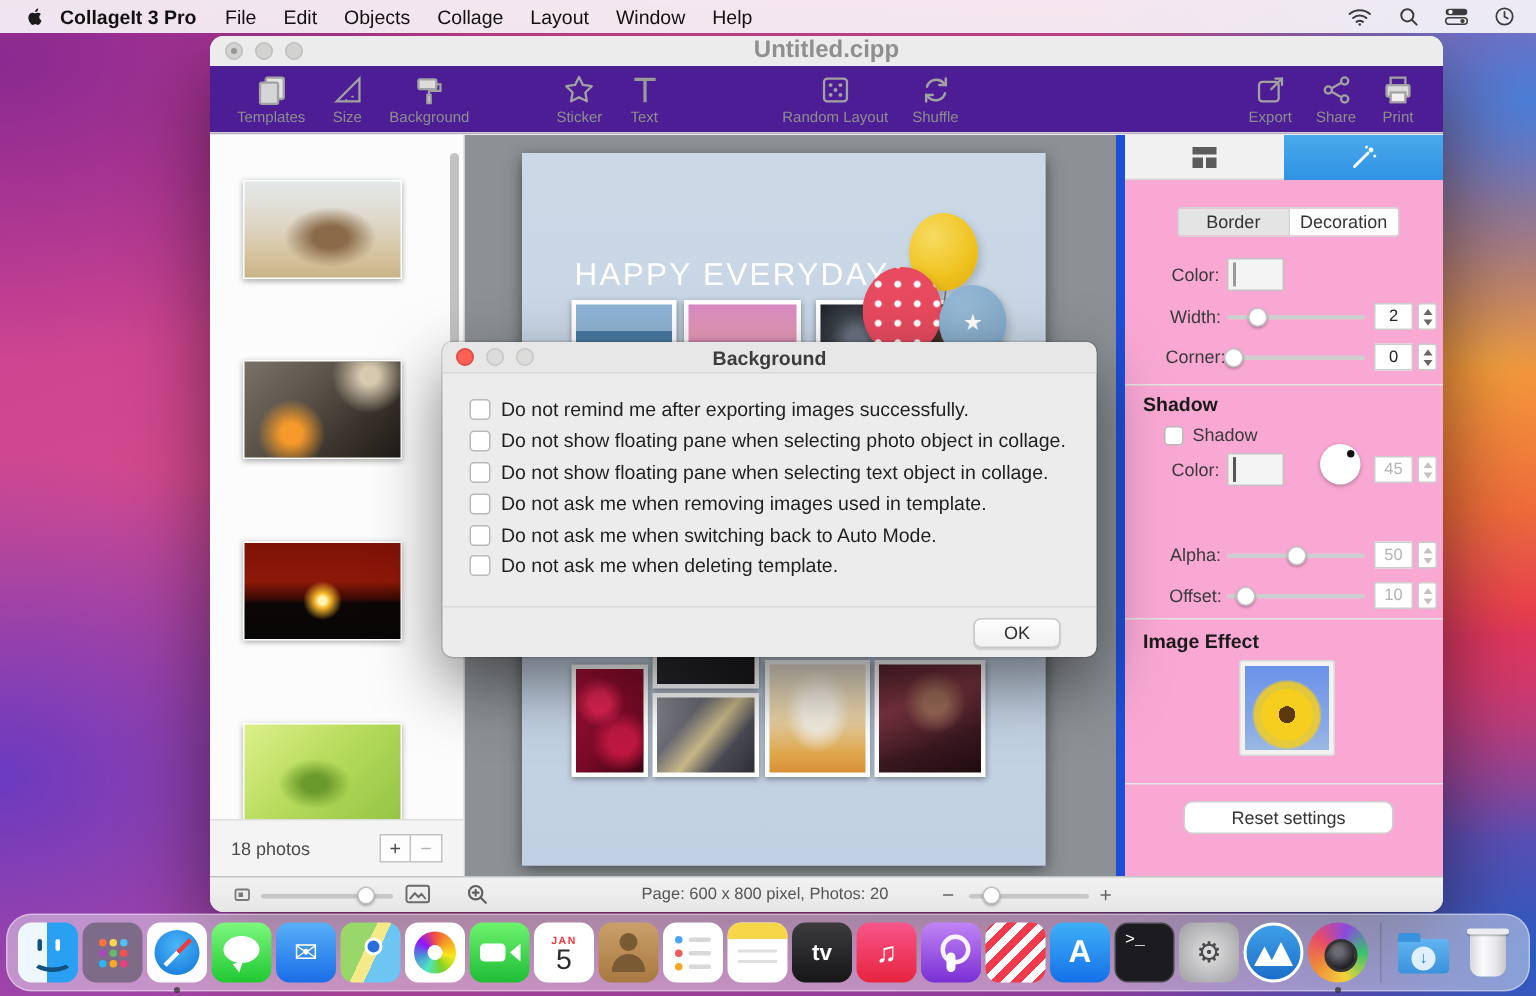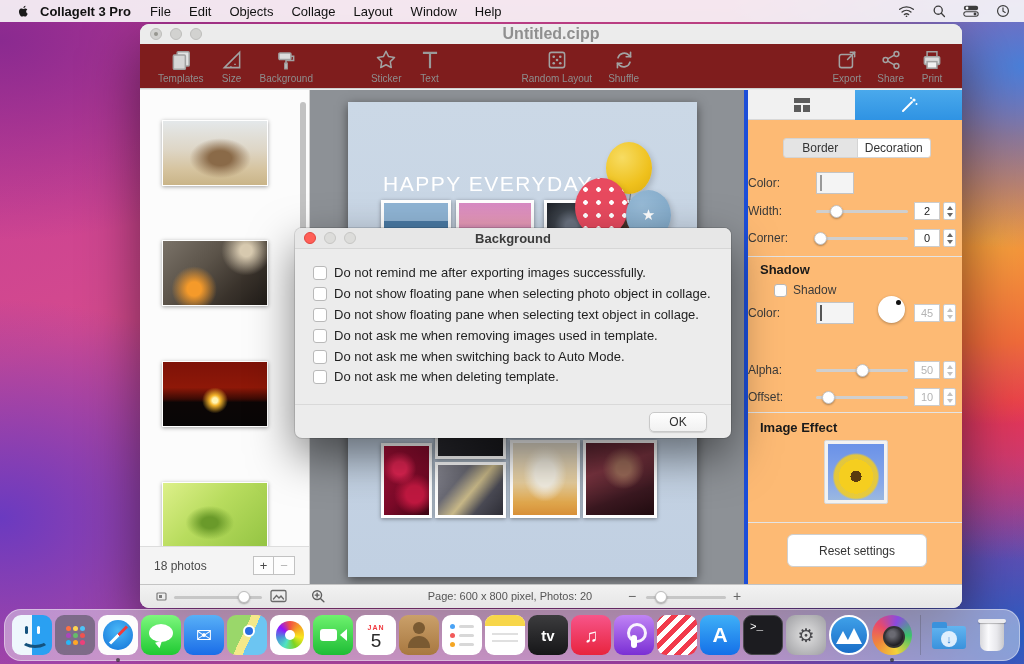--- a/index.html
+++ b/index.html
@@ -21,21 +21,21 @@
 .mb-item{padding:0 9px}
 .mb-right{margin-left:auto;display:flex;align-items:center;gap:17px;padding-right:14px}
 .mb-right svg{display:block}
 
 .window{position:absolute;left:140px;top:24px;width:822px;height:584px;border-radius:9px;background:#ececec;box-shadow:0 22px 55px rgba(0,0,0,.5);z-index:10;overflow:hidden}
 .titlebar{height:20px;background:#ececec;display:flex;align-items:center;position:relative}
 .tl{width:12px;height:12px;border-radius:50%;background:#d2d2d0;border:1px solid #bdbdbb;margin-left:8px;position:relative}
 .tl:first-child{margin-left:10px}
 .tl.dotted::after{content:"";position:absolute;left:3px;top:3px;width:4px;height:4px;border-radius:50%;background:#96968f}
 .win-title{position:absolute;left:0;right:0;text-align:center;font-size:16px;font-weight:600;color:#8f8f8f;pointer-events:none}
-.toolbar{height:45px;background:#7f1d1d;border-bottom:1px solid #d0d0d0;display:flex;align-items:flex-start;padding:3px 10px 0}
+.toolbar{height:45px;background:#4c1d95;border-bottom:1px solid #d0d0d0;display:flex;align-items:flex-start;padding:3px 10px 0}
 .tb-item{display:flex;flex-direction:column;align-items:center;gap:1px;padding:1px 8px;color:#8e8e8e;font-size:10px;white-space:nowrap}
 .tb-item svg{display:block}
 .tb-sticker{margin-left:42px}.tb-random{margin-left:64px}.tb-export{margin-left:auto}
 
 .content{position:absolute;top:66px;left:0;right:0;bottom:24px}
 .sidebar{position:absolute;left:0;top:0;bottom:0;width:170px;background:#fcfcfc;border-right:1px solid #d2d2d2}
 .thumb{position:absolute;left:22px;width:106px;height:66px;background:#fff;padding:1px;box-shadow:0 1px 4px rgba(0,0,0,.35)}
 .thumb .img{width:100%;height:100%}
 .t1{top:30px}.t2{top:150px}.t3{top:271px}.t4{top:392px}
 .th-dog .img{background:radial-gradient(ellipse at 55% 58%,#8a6a48 0 14%,rgba(138,106,72,0) 38%),linear-gradient(180deg,#e4e8ea 0%,#ded6c6 45%,#d6c4a0 75%,#c9b488 100%)}
@@ -73,31 +73,31 @@
 .ph-woman{background:radial-gradient(circle at 55% 35%,#9a6a58 0 12%,rgba(154,106,88,0) 35%),linear-gradient(160deg,#5a2430 0%,#7a3440 35%,#3a1820 70%,#200c10 100%)}
 .string{position:absolute;width:1px;background:rgba(55,55,55,.55);z-index:2}
 .s1{left:278px;top:88px;height:72px;transform:rotate(7deg)}
 .s2{left:252px;top:130px;height:45px;transform:rotate(-7deg)}
 .s3{left:298px;top:134px;height:46px;transform:rotate(11deg)}
 .balloon{position:absolute;border-radius:50%;box-shadow:2px 3px 6px rgba(0,0,0,.18);z-index:3}
 .b-yellow{left:258px;top:40px;width:46px;height:52px;background:radial-gradient(circle at 35% 30%,#f7dc62,#efc11d 60%,#dcab0f)}
 .b-red{left:227px;top:76px;width:53px;height:59px;background-color:#e84a5f;background-image:radial-gradient(#fff 2px,rgba(255,255,255,0) 2.6px);background-size:13px 13px;background-position:4px 5px}
 .b-blue{left:278px;top:88px;width:45px;height:50px;background:radial-gradient(circle at 35% 30%,#97bad6,#7ba4c4);display:flex;align-items:center;justify-content:center;color:#fff;font-size:15px}
 
-.inspector{position:absolute;right:0;top:0;bottom:0;width:218px;background:#fdba74;border-left:4px solid #1d4ed8;font-size:12px;color:#3a3a3a}
+.inspector{position:absolute;right:0;top:0;bottom:0;width:218px;background:#f9a8d4;border-left:6px solid #1d4ed8;font-size:12px;color:#3a3a3a}
 .tabs{display:flex;height:30px}
 .tab{flex:1;display:flex;align-items:center;justify-content:center}
 .tab.grid{background:#f1f1f1;border-bottom:1px solid #d8d8d8}
 .tab.wand{background:linear-gradient(#4aa9ec,#2f93e3)}
 .seg{position:absolute;left:35px;top:48px;width:148px;height:20px;display:flex;border:1px solid #d4d4d4;border-radius:3px;overflow:hidden}
 .seg-cell{flex:1;display:flex;align-items:center;justify-content:center;background:#fff;color:#333}
 .seg-cell.sel{background:#e4e4e4}
 .seg-cell+.seg-cell{border-left:1px solid #d4d4d4}
 .row{position:absolute;left:0;width:100%;height:20px}
-.row .lb{position:absolute;left:0;width:62px;text-align:left;top:2px}
+.row .lb{position:absolute;left:16px;width:62px;text-align:center;top:2px}
 .sl{position:absolute;left:68px;top:8px;width:92px;height:3px;background:#cfcfcf;border-radius:2px}
 .kn{position:absolute;top:-5px;width:13px;height:13px;border-radius:50%;background:#fff;border:1px solid #c4c4c4;box-shadow:0 1px 2px rgba(0,0,0,.3);margin-left:-6px}
 .vb{position:absolute;left:166px;top:0;width:26px;height:18px;background:#fff;border:1px solid #ccc;font-size:11px;display:flex;align-items:center;justify-content:center;color:#222}
 .vb.dis{color:#b4b4b4}
 .st{position:absolute;left:195px;top:0;width:13px;height:18px;background:#fff;border:1px solid #ccc;border-radius:2px}
 .st::before{content:"";position:absolute;left:3px;top:3px;border-left:3px solid transparent;border-right:3px solid transparent;border-bottom:4px solid #666}
 .st::after{content:"";position:absolute;left:3px;top:10px;border-left:3px solid transparent;border-right:3px solid transparent;border-top:4px solid #666}
 .st.dis::before{border-bottom-color:#c2c2c2}.st.dis::after{border-top-color:#c2c2c2}
 .swatch{position:absolute;left:68px;top:-2px;width:38px;height:22px;border:1px solid #c4c4c4;background:#f4f4f4;padding:3px}
 .swatch .in{width:100%;height:100%;border:1px solid #999;background:#fff}
@@ -109,21 +109,21 @@
 .h-shadow{top:172px}.h-effect{top:330px}
 .chkrow{position:absolute;left:26px;top:193px;display:flex;align-items:center;gap:6px}
 .chk{width:13px;height:13px;background:#fff;border:1px solid #b9b9b9;border-radius:3px;flex:none}
 .r-scolor{top:214px}.r-blur{top:244px}.r-alpha{top:271px}.r-offset{top:298px}
 .dial{position:absolute;left:130px;top:206px;width:27px;height:27px;border-radius:50%;background:#fff;box-shadow:0 1px 3px rgba(0,0,0,.3)}
 .dial::after{content:"";position:absolute;left:18px;top:4px;width:5px;height:5px;border-radius:50%;background:#111}
 .effect-thumb{position:absolute;left:76px;top:350px;width:64px;height:64px;background:#f2f2f2;border:1px solid #d8d8d8;padding:3px;border-radius:2px}
 .effect-thumb .in{width:100%;height:100%;background:
  radial-gradient(circle at 50% 58%,#5a3a0e 0 13%,#f5ce1f 13% 40%,rgba(245,206,31,.85) 40% 50%,rgba(245,206,31,0) 55%),
  linear-gradient(180deg,#6a92e8 0%,#88a8e8 70%,#9ab8e0 100%)}
-.reset{position:absolute;left:39px;top:444px;width:140px;height:33px;background:#fff;border:1px solid #cfcfcf;border-radius:6px;font-size:12px;color:#333;display:flex;align-items:center;justify-content:center}
+.reset{position:absolute;left:39px;top:444px;width:140px;height:22px;background:#fff;border:1px solid #cfcfcf;border-radius:6px;font-size:12px;color:#333;display:flex;align-items:center;justify-content:center}
 
 .statusbar{position:absolute;left:0;right:0;bottom:0;height:24px;background:linear-gradient(#f2f2f2,#e6e6e6);border-top:1px solid #c4c4c4;font-size:11px;color:#555}
 .sb-abs{position:absolute}
 .sb-slider{left:34px;top:11px;width:88px;height:3px;background:#c6c6c6;border-radius:2px}
 .sb-zslider{left:506px;top:11px;width:80px;height:3px;background:#c6c6c6;border-radius:2px}
 .sb-knob{position:absolute;top:-5px;width:12px;height:12px;border-radius:50%;background:#fff;border:1px solid #bdbdbd;box-shadow:0 1px 2px rgba(0,0,0,.3);margin-left:-6px}
 .sb-pageinfo{left:220px;width:300px;text-align:center;top:5px}
 .sb-sign{top:3px;font-size:14px;color:#666}
 
 .dialog{position:absolute;left:295px;top:228px;width:436px;height:210px;background:#ececec;border-radius:7px;box-shadow:0 18px 45px rgba(0,0,0,.5),0 0 0 1px rgba(0,0,0,.12);z-index:60;overflow:hidden}

